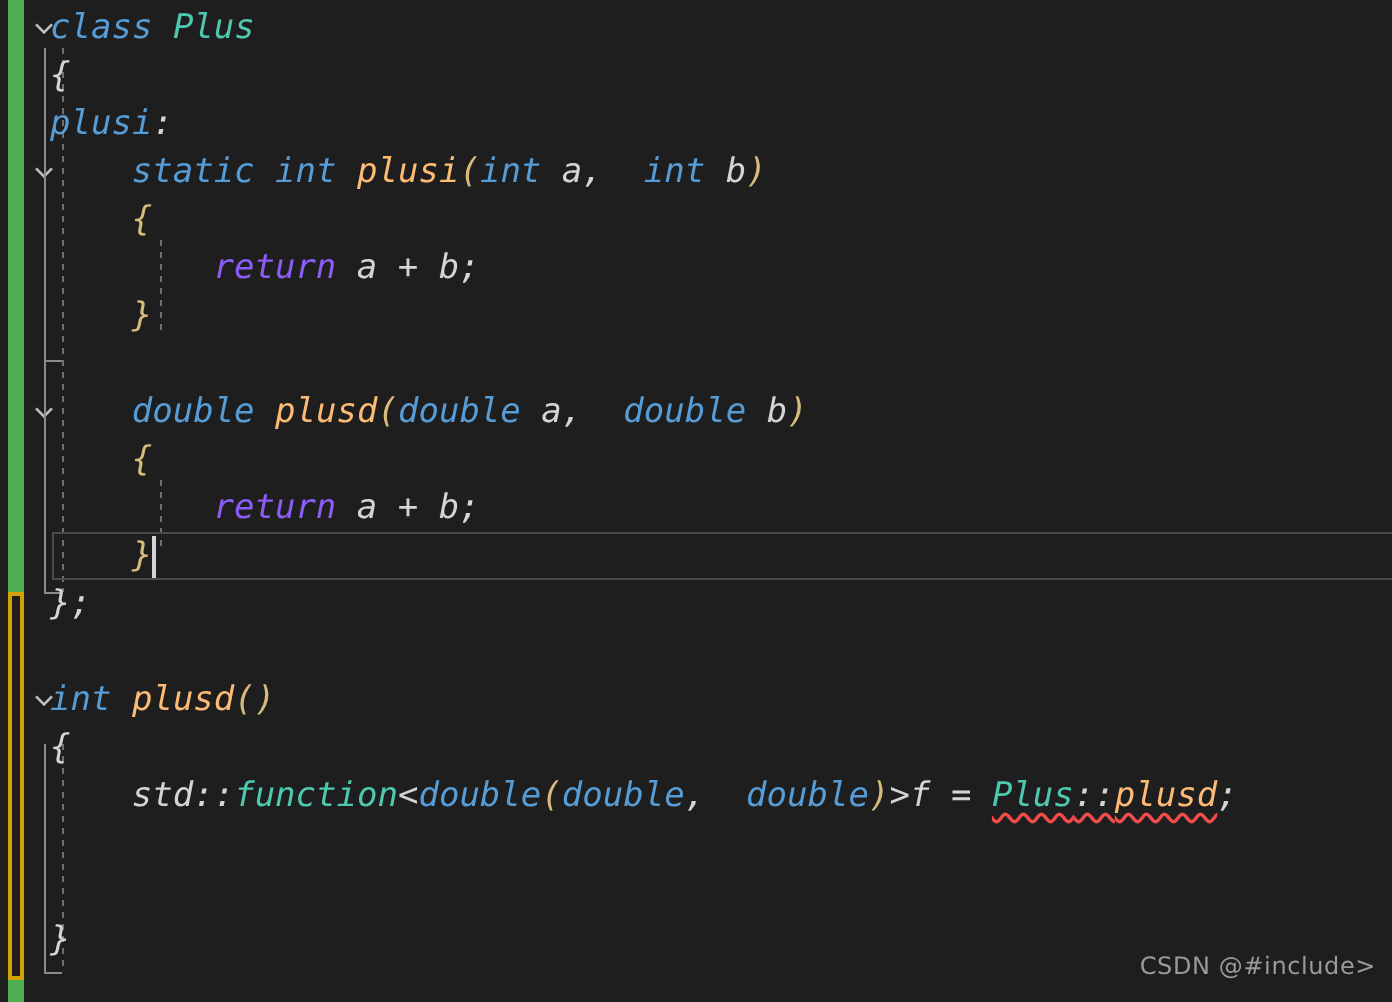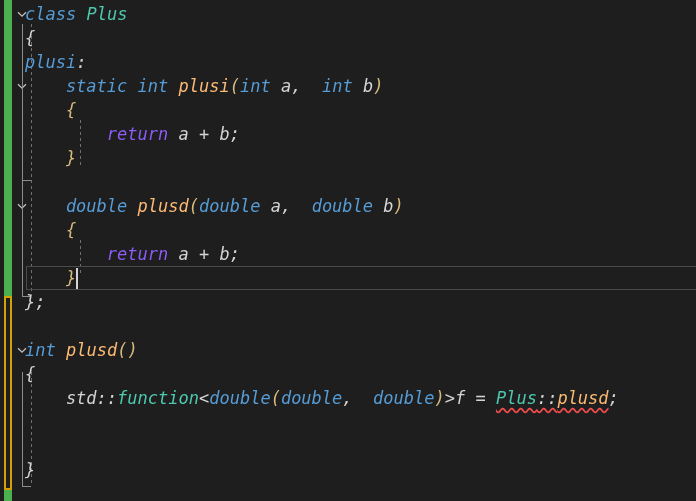--- a/index.html
+++ b/index.html
@@ -206,14 +206,15 @@
       <div class="line" style="top: 266px; left: 65.88px;"><span class="t-paren-y">}</span></div>
       <div class="line" style="top: 290px; left: 25px;"><span class="t-brace">}</span><span class="t-punct">;</span></div>
       <div class="line" style="top: 314px; left: 25px;"></div>
       <div class="line" style="top: 338px; left: 25px;"><span class="t-kw">int</span><span class="t-plain"> </span><span class="t-fn">plusd</span><span class="t-paren-y">()</span></div>
       <div class="line" style="top: 362px; left: 25px;"><span class="t-brace">{</span></div>
       <div class="line" style="top: 386px; left: 65.88px;"><span class="t-plain">std</span><span class="t-punct">::</span><span class="t-type">function</span><span class="t-op">&lt;</span><span class="t-kw">double</span><span class="t-paren-y">(</span><span class="t-kw">double</span><span class="t-punct">,</span><span class="t-plain">  </span><span class="t-kw">double</span><span class="t-paren-y">)</span><span class="t-op">&gt;</span><span class="t-plain">f </span><span class="t-op">=</span><span class="t-plain"> </span><span class="t-type squiggly">Plus</span><span class="t-punct squiggly">::</span><span class="t-fn squiggly">plusd</span><span class="t-punct">;</span></div>
       <div class="line" style="top: 410px; left: 65.88px;"></div>
       <div class="line" style="top: 458px; left: 25px;"><span class="t-brace">}</span></div>
     </div>
 
+  <div class="watermark">CSDN @#include&gt;</div>
 
 </div>
 
 </body></html>

